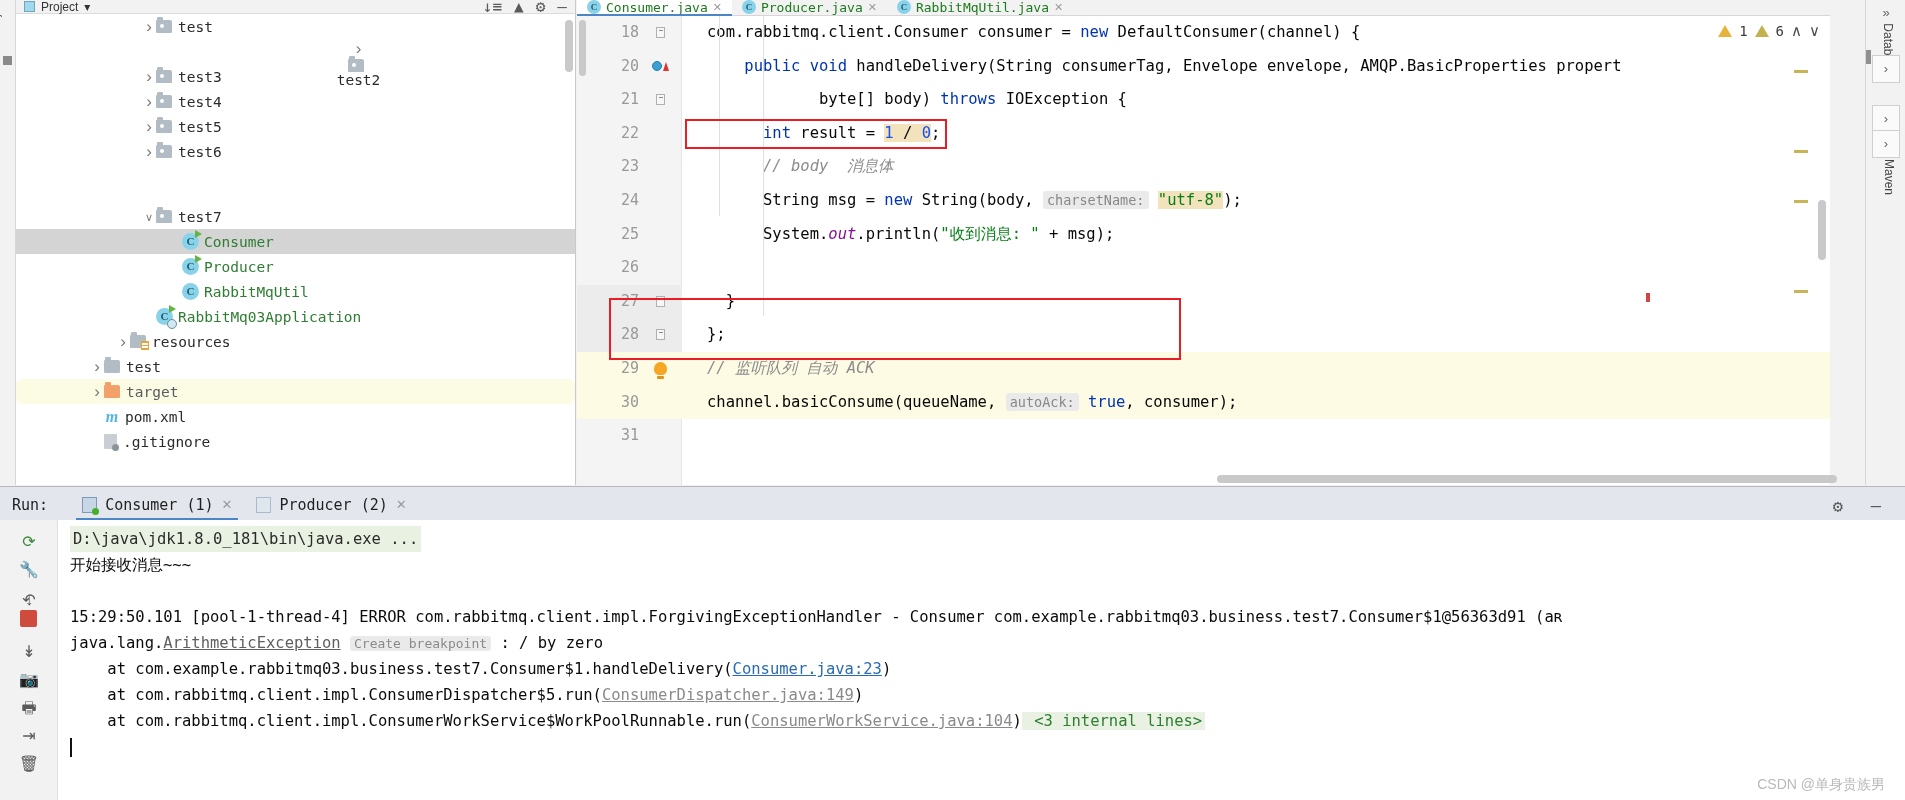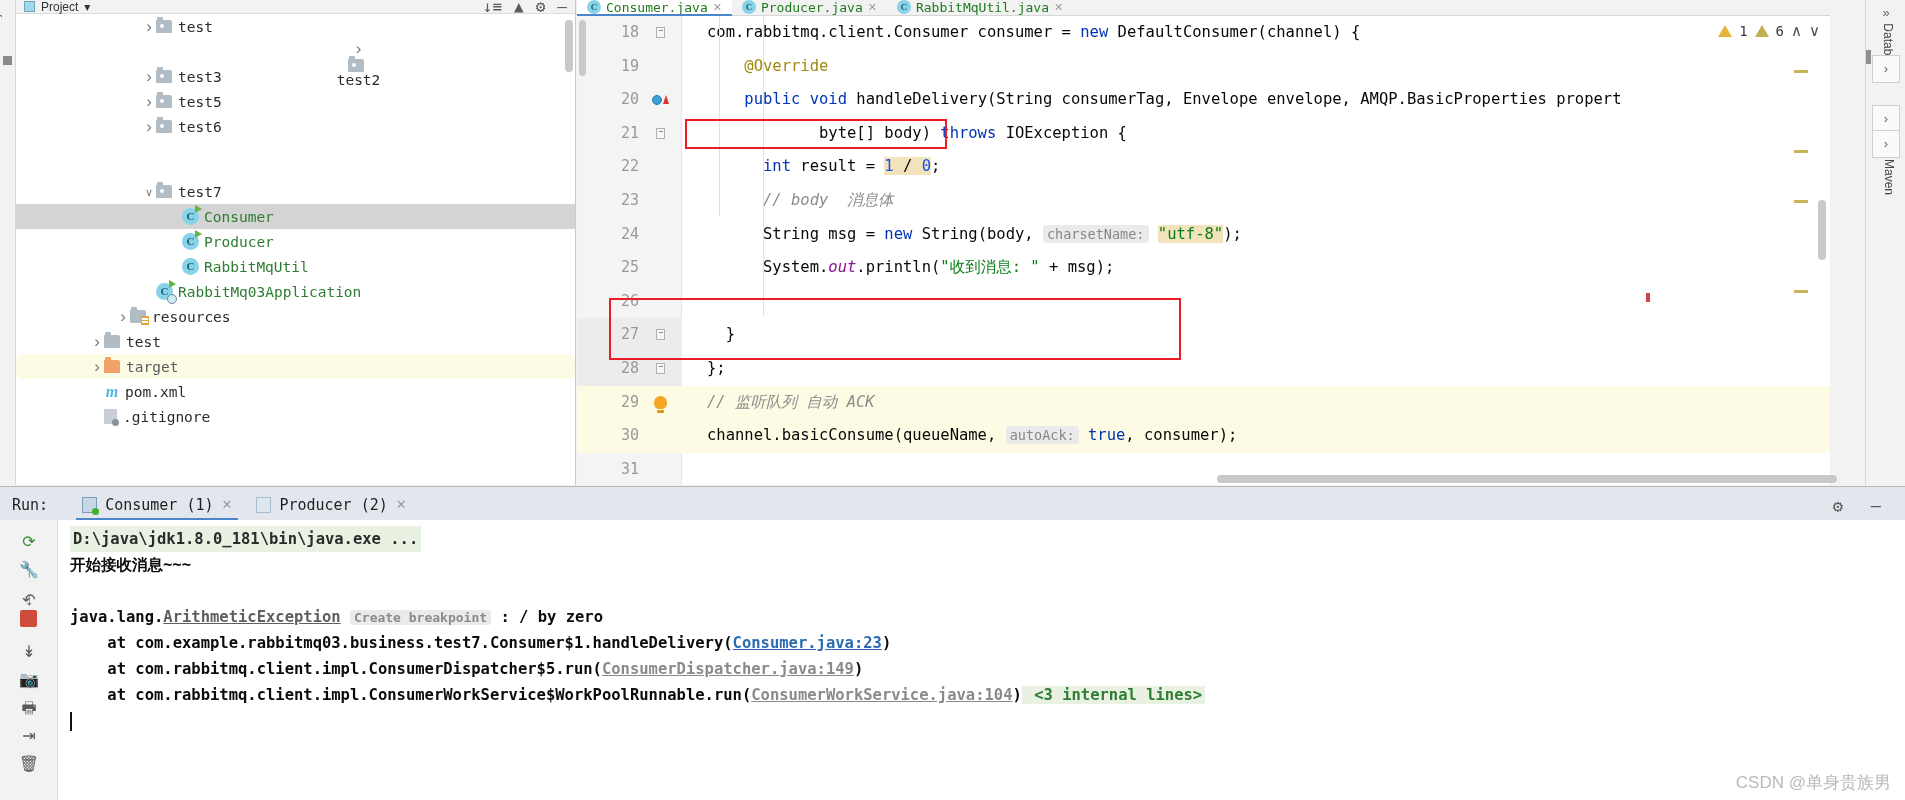--- a/index.html
+++ b/index.html
@@ -287,34 +287,34 @@
   }
   .side-btn.redsq{
     background:#cf4b3b; width:17px; height:17px; left:20px; border-radius:2px;
   }
 
   .console{
     position:absolute; left:58px; top:33px; right:0; bottom:0; background:#ffffff;
     overflow:hidden; font-family:"DejaVu Sans Mono",monospace; font-size:15.5px;
     color:#0b0b0b; padding-top:6px;
   }
-  .cline{ height:26px; line-height:26px; white-space:pre; padding-left:12px; position:relative;font-weight:bold;}
+  .cline{ height:26px; line-height:26px; white-space:pre; padding-left:12px; position:relative;}
   .cmdline{ background:#e9f2e2; display:inline-block; padding:0 3px; color:#2b2b2b;}
   .lnk{ color:#2b6cb0; text-decoration:underline; }
   .lnk.gray{ color:#8a8a8a; text-decoration:underline; }
   .exc-name{ color:#5f5f5f; text-decoration:underline; }
   .bp-hint{ background:#eaeaea; color:#8a8a8a; font-size:13px; padding:0 4px; border-radius:3px;}
   .intlines{ color:#2e7d32; background:#e9f2e2; padding:0 3px;}
   .caret{
     position:absolute; left:12px; width:2px; height:19px; background:#111; top:4px;
   }
 
   .watermark{
-    position:absolute; right:14px; bottom:6px; font-family:"Liberation Sans",sans-serif;
-    font-size:17px; color:#b9b9b9;
+    position:absolute; right:20px; bottom:6px; font-family:"Liberation Sans",sans-serif;
+    font-size:14px; color:#b9b9b9;
   }
 </style>
 </head>
 <body>
 
 <div class="app">
 
   <div class="left-strip">
     <div class="vtext">1: Project</div>
     <div class="vblock"></div>
@@ -345,20 +345,25 @@
           <span class="lbl-dark">test2</span>
         </div>
         <div class="row" style="padding-left: 126px;">
           <span class="chev closed"></span>
           <span class="folder"></span>
           <span class="lbl-dark">test3</span>
         </div>
         <div class="row" style="padding-left: 126px;">
           <span class="chev closed"></span>
           <span class="folder"></span>
+          <span class="lbl-dark">test4</span>
+        </div>
+        <div class="row" style="padding-left: 126px;">
+          <span class="chev closed"></span>
+          <span class="folder"></span>
           <span class="lbl-dark">test5</span>
         </div>
         <div class="row" style="padding-left: 126px;">
           <span class="chev closed"></span>
           <span class="folder"></span>
           <span class="lbl-dark">test6</span>
         </div>
         <div class="row" style="padding-left: 126px; margin-top: 40px;">
           <span class="chev open"></span>
           <span class="folder"></span>
@@ -434,21 +439,20 @@
           <span class="tabclose">✕</span>
         </div>
       </div>
 
     <div class="gutter">
       <div class="gutter-scroll"></div>
     </div>
 
     <div class="lines" id="codelines">
         <div class="ln"><span class="num">18</span><span class="mk"><span class="fold top"></span></span><span class="code"><span>com.rabbitmq.client.Consumer consumer = </span><span class="kw">new</span><span> DefaultConsumer(channel) {</span></span></div>
-        <div class="ln"><span class="num">19</span><span class="mk"></span><span class="code"><span class="anno">    @Override</span></span></div>
         <div class="ln"><span class="num">20</span><span class="mk"><span class="bpoint"></span><span class="uparrow"></span></span><span class="code"><span>    </span><span class="kw">public void</span><span> handleDelivery(String consumerTag, Envelope envelope, AMQP.BasicProperties propert</span></span></div>
         <div class="ln"><span class="num">21</span><span class="mk"><span class="fold top"></span></span><span class="code"><span>            byte[] body) </span><span class="kw">throws</span><span> IOException {</span></span></div>
         <div class="ln"><span class="num">22</span><span class="mk"></span><span class="code"><span>      </span><span class="kw">int</span><span> result = </span><span class="num2 divhl">1</span><span class="divhl"> / </span><span class="num2 divhl">0</span><span>;</span></span></div>
         <div class="ln"><span class="num">23</span><span class="mk"></span><span class="code"><span class="cmt">      // body  消息体</span></span></div>
         <div class="ln"><span class="num">24</span><span class="mk"></span><span class="code"><span>      String msg = </span><span class="kw">new</span><span> String(body, </span><span class="hint">charsetName:</span><span> </span><span class="str divhl">"utf-8"</span><span>);</span></span></div>
         <div class="ln"><span class="num">25</span><span class="mk"></span><span class="code"><span>      System.</span><span class="fld">out</span><span>.println(</span><span class="str">"收到消息: "</span><span> + msg);</span></span></div>
         <div class="ln"><span class="num">26</span><span class="mk"></span><span class="code"><span></span></span></div>
         <div class="ln"><div class="numband gray"></div><span class="num">27</span><span class="mk"><span class="fold top"></span></span><span class="code"><span>  }</span></span></div>
         <div class="ln"><div class="numband gray"></div><span class="num">28</span><span class="mk"><span class="fold top"></span></span><span class="code"><span>};</span></span></div>
         <div class="ln"><div class="numband yellow"></div><div class="rowfill-yellow"></div><span class="num">29</span><span class="mk"><span class="bulb"></span></span><span class="code"><span class="cmt">// 监听队列 自动 ACK</span></span></div>
@@ -521,20 +525,21 @@
       <div class="side-btn" style="top:146px;">📷</div>
       <div class="side-btn" style="top:174px;">🖶</div>
       <div class="side-btn" style="top:202px;">⇥</div>
       <div class="side-btn" style="top:230px;">🗑</div>
     </div>
 
     <div class="console" id="console">
         <div class="cline"><span class="cmdline">D:\java\jdk1.8.0_181\bin\java.exe ...</span></div>
         <div class="cline"><span>开始接收消息~~~</span></div>
         <div class="cline"></div>
+        <div class="cline"><span>15:29:50.101 [pool-1-thread-4] ERROR com.rabbitmq.client.impl.ForgivingExceptionHandler - Consumer com.example.rabbitmq03.business.test7.Consumer$1@56363d91 (aʀ</span></div>
         <div class="cline"><span>java.lang.</span><span class="exc-name">ArithmeticException</span> <span class="bp-hint">Create breakpoint</span><span> : / by zero</span></div>
         <div class="cline"><span>    at com.example.rabbitmq03.business.test7.Consumer$1.handleDelivery(</span><span class="lnk">Consumer.java:23</span><span>)</span></div>
         <div class="cline"><span>    at com.rabbitmq.client.impl.ConsumerDispatcher$5.run(</span><span class="lnk gray">ConsumerDispatcher.java:149</span><span>)</span></div>
         <div class="cline"><span>    at com.rabbitmq.client.impl.ConsumerWorkService$WorkPoolRunnable.run(</span><span class="lnk gray">ConsumerWorkService.java:104</span><span>)</span><span class="intlines"> &lt;3 internal lines&gt;</span></div>
         <div class="cline"><span class="caret"></span></div>
       </div>
 
     <div class="watermark">CSDN @单身贵族男</div>
   </div>
 

